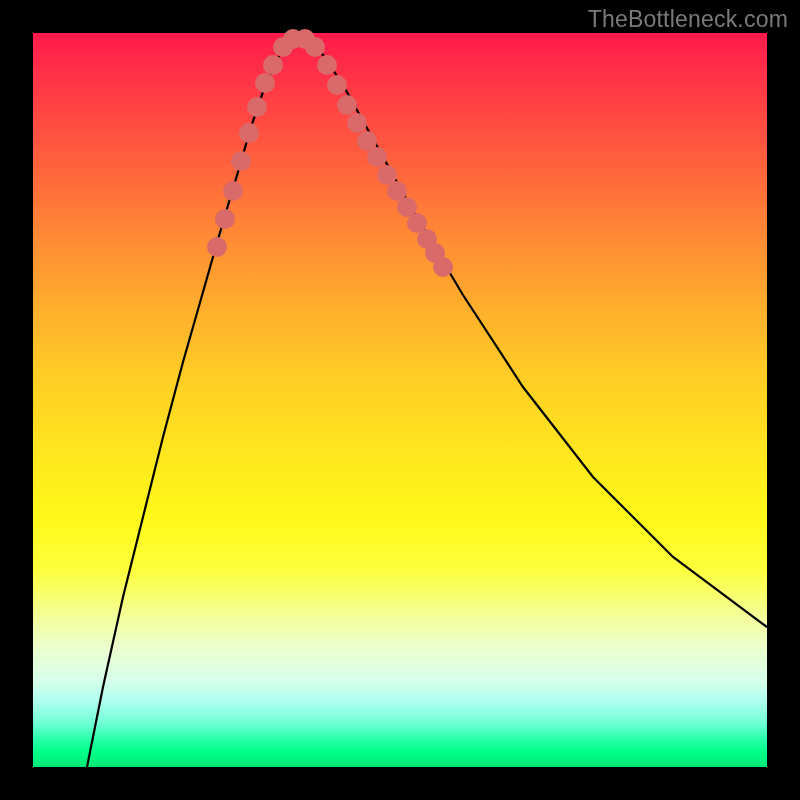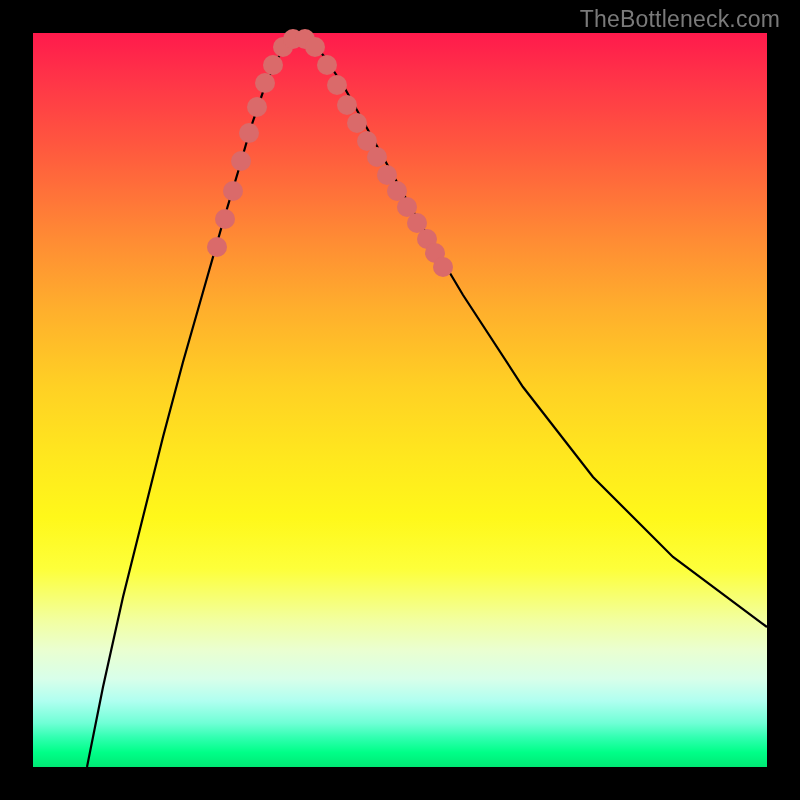--- a/index.html
+++ b/index.html
@@ -33,21 +33,21 @@
       #d8ffea 88%,
       #b0fff0 91%,
       #70ffd6 94%,
       #30ffb0 96%,
       #00ff88 98%,
       #00e874 100%);
   }
   .watermark {
     position: absolute;
     top: 6px;
-    right: 20px;
+    right: 12px;
     color: #7a7a7a;
     font-size: 23px;
     font-weight: 500;
     letter-spacing: 0.2px;
   }
   svg.curve {
     position: absolute;
     left: 33px;
     top: 33px;
     width: 734px;

